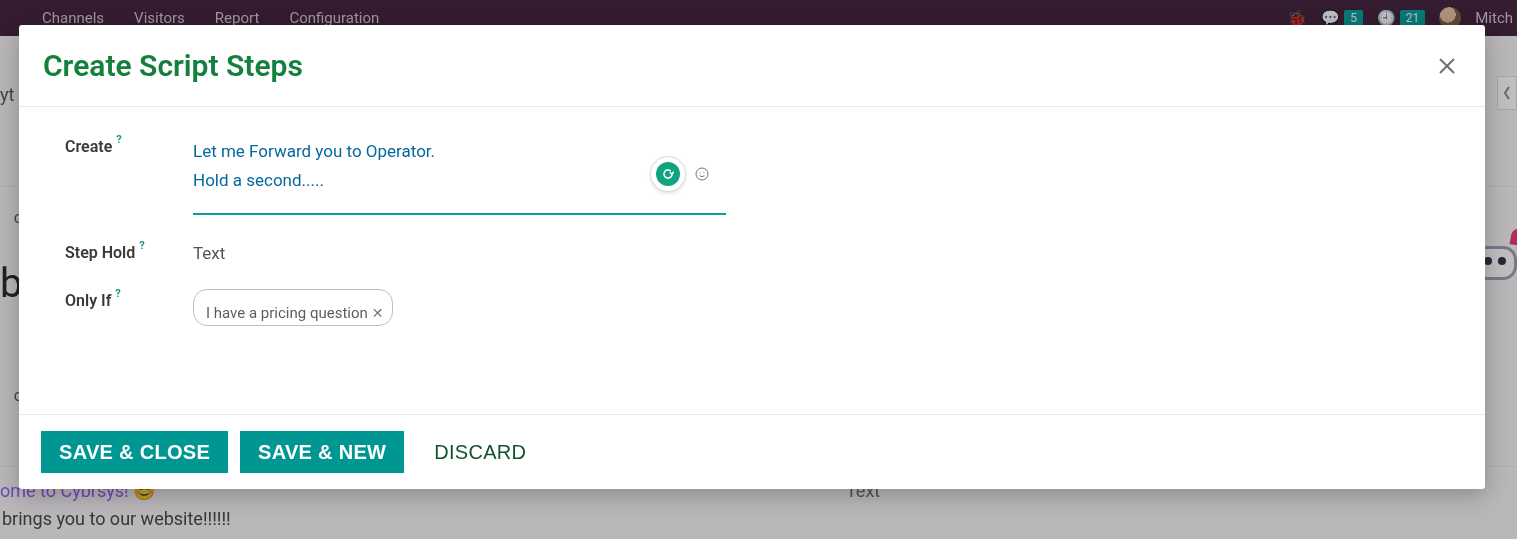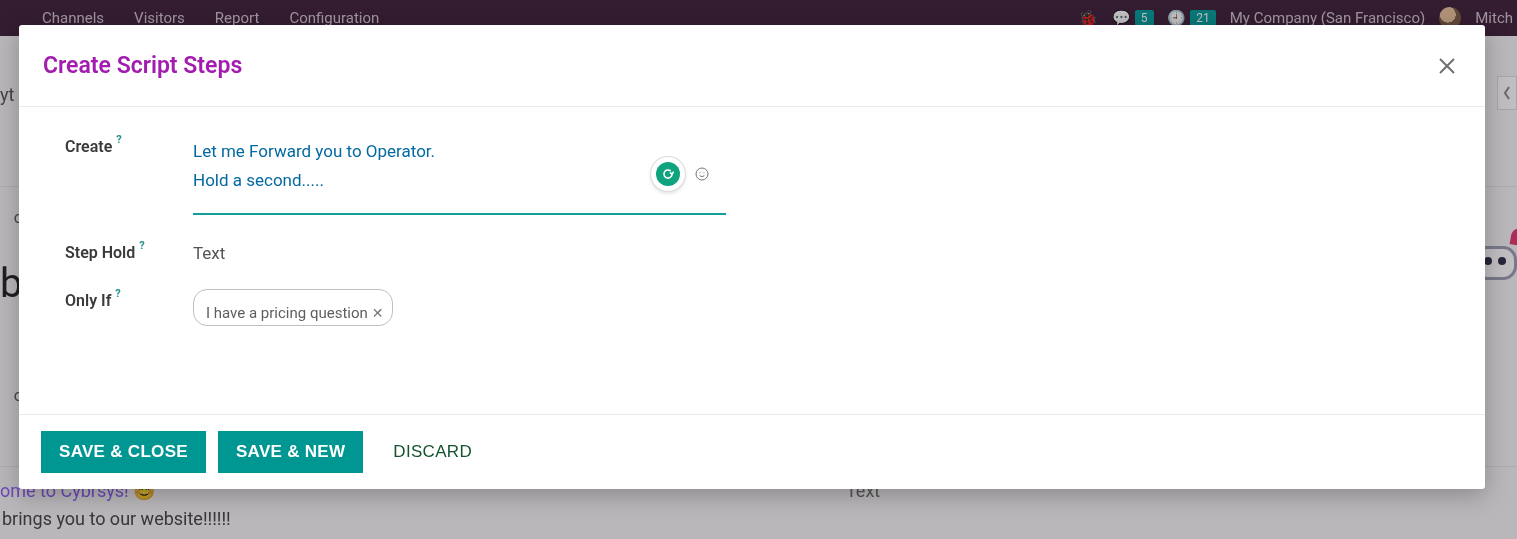--- a/index.html
+++ b/index.html
@@ -30,21 +30,21 @@
   .bg-row-sep { position:absolute; left:0; top:186px; right:0; border-top:1px solid #e5e5e5; }
   .bg-row-sep2 { position:absolute; left:0; top:466px; right:0; border-top:1px solid #e5e5e5; }
   .bg-ot { position:absolute; left:0; top:384px; color:#5a5a5a; font-size:16px; width:28px; text-align:right;}
 
   
   .scrim { position:absolute; inset:0; background:rgba(30,20,30,0.28); }
 
   
   .modal { position:absolute; left:19px; top:25px; width:1466px; height:464px; background:#fff; border-radius:3px; box-shadow:0 6px 24px rgba(0,0,0,0.25); display:flex; flex-direction:column; }
   .modal-header { height:82px; border-bottom:1px solid #e9e9e9; display:flex; align-items:center; padding:0 24px; }
-  .modal-title { font-size:23px; font-weight:600; color:#a21caf;text-align:right; }
+  .modal-title { font-size:30px; font-weight:600; color:#15803d;text-align:right; }
   .modal-close { margin-left:auto; width:28px; height:28px; display:flex; align-items:center; justify-content:center; color:#6f6f6f; cursor:pointer; }
   .modal-close svg { width:20px; height:20px; stroke:#6f6f6f; stroke-width:2; }
 
   .modal-body { flex:1; padding:28px 30px 10px 46px; font-size:17px; color:#4a4a4a; position:relative; }
   .form-row { display:flex; align-items:flex-start; margin-bottom:26px; }
   .form-label { width:128px; flex-shrink:0; font-weight:600; color:#3a3a3a; font-size:16px; display:flex; align-items:flex-start; gap:4px; padding-top:2px;}
   .help-q { color:#1f8f8c; font-size:11px; font-weight:700; position:relative; top:-4px; }
   .form-field { flex:0 0 540px; position:relative; }
 
   .msg-input { width:533px; min-height:60px; border:none; border-bottom:2px solid #119e9a; padding:2px 48px 18px 0; font-size:17px; line-height:1.7; color:#0369a1; resize:none; outline:none; font-family:inherit; background:transparent; white-space:pre-wrap; }
@@ -54,21 +54,21 @@
   .grammarly-inner svg { width:14px; height:14px; }
   .emoji-btn { width:18px; height:18px; display:flex; align-items:center; justify-content:center; color:#6b6b6b; }
   .emoji-btn svg { width:16px; height:16px; stroke:#6b6b6b; fill:none; stroke-width:1.4; }
 
   .static-val { font-size:17px; color:#555; padding-top:2px;}
 
   .tag { display:inline-flex; align-items:center; border:1px solid #bfbfbf; border-radius:14px; padding:14px 8px 3px 12px; font-size:15px; color:#5e5e5e; background:#fff; gap:4px;}
   .tag .x { font-size:14px; color:#777; cursor:pointer; line-height:1; }
 
   .modal-footer { height:75px; border-top:1px solid #e9e9e9; display:flex; align-items:center; gap:12px; padding:0 22px; }
-  .btn { height:42px; padding:0 18px; font-size:17px; font-weight:700; letter-spacing:0.3px; border:none; cursor:pointer; display:inline-flex; align-items:center; }
+  .btn { height:42px; padding:0 18px; font-size:20px; font-weight:700; letter-spacing:0.3px; border:none; cursor:pointer; display:inline-flex; align-items:center; }
   .btn-primary { background:#009793; color:#fff; }
   .btn-link { background:transparent; color:#14532d; font-weight:400; }
 
   .form-label-txt { white-space:nowrap; }
 </style>
 </head>
 <body>
 
 <div class="app-bg">
   <div class="topbar">
@@ -81,21 +81,20 @@
     <div class="right">
       <span style="font-size:16px;">🐞</span>
       <span class="badge">
         <span style="font-size:15px;">💬</span>
         <span class="badge-pill">5</span>
       </span>
       <span class="badge">
         <span style="font-size:15px;">🕘</span>
         <span class="badge-pill">21</span>
       </span>
-      <span class="company">My Company (San Francisco)</span>
       <span class="avatar"></span>
       <span>Mitch</span>
     </div>
   </div>
 
   <div class="bg-record" style="top:84px; font-size:18px;">yt</div>
   <div class="bg-row-sep"></div>
   <div class="bg-big">b</div>
   <div class="bg-ot" style="top:208px;">ot</div>
   <div class="bg-ot" style="top:386px;">ot</div>

